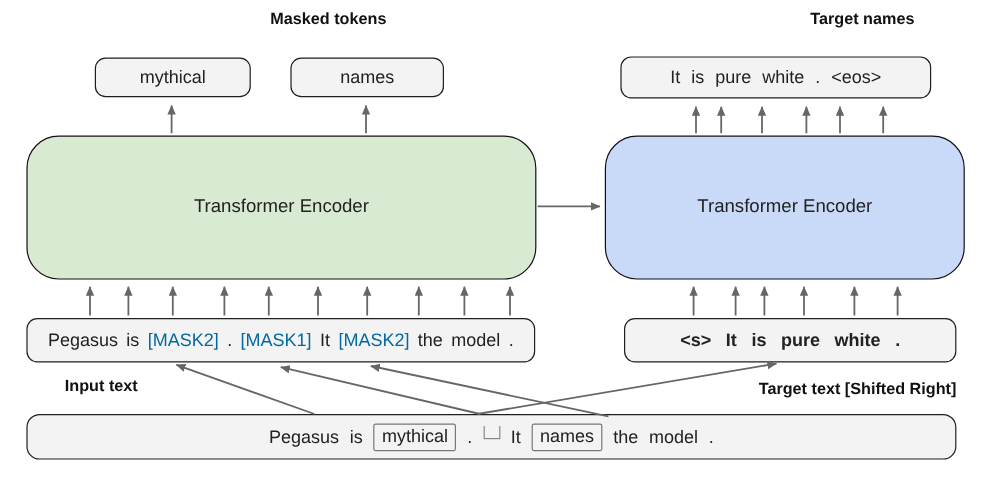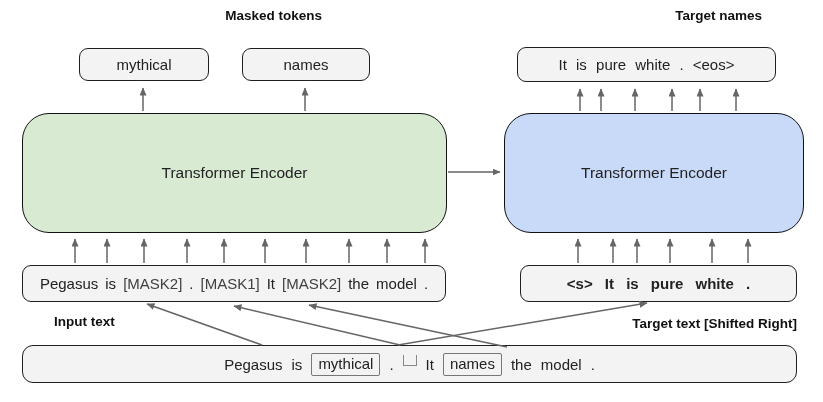--- a/index.html
+++ b/index.html
@@ -20,21 +20,21 @@
   }
   .block {
     position:absolute; border:1.6px solid #111; border-radius:27px;
     display:flex; align-items:center; justify-content:center;
     font-size:15.5px; color:#222; box-sizing:border-box;
   }
   .enc { background:#d9ead3; }
   .dec { background:#c9daf8; }
   .input-row { gap:7px; }
   .input-row span { display:inline-block; }
-  .mask { color:#404040; }
+  .mask { color:#0369a1; }
   .bottom-row { gap:9px; border-radius:11px; }
   .wordbox {
     border:1.4px solid #777; border-radius:2px; padding:1px 6px 3px; color:#222;
   }
   .bracket {
     position:relative; padding:0 7px 3px; word-spacing:6px;
     border-bottom:1.4px solid #888;
   }
   .tick {
     position:absolute; bottom:0; width:0; height:10px; border-left:1.4px solid #888;

